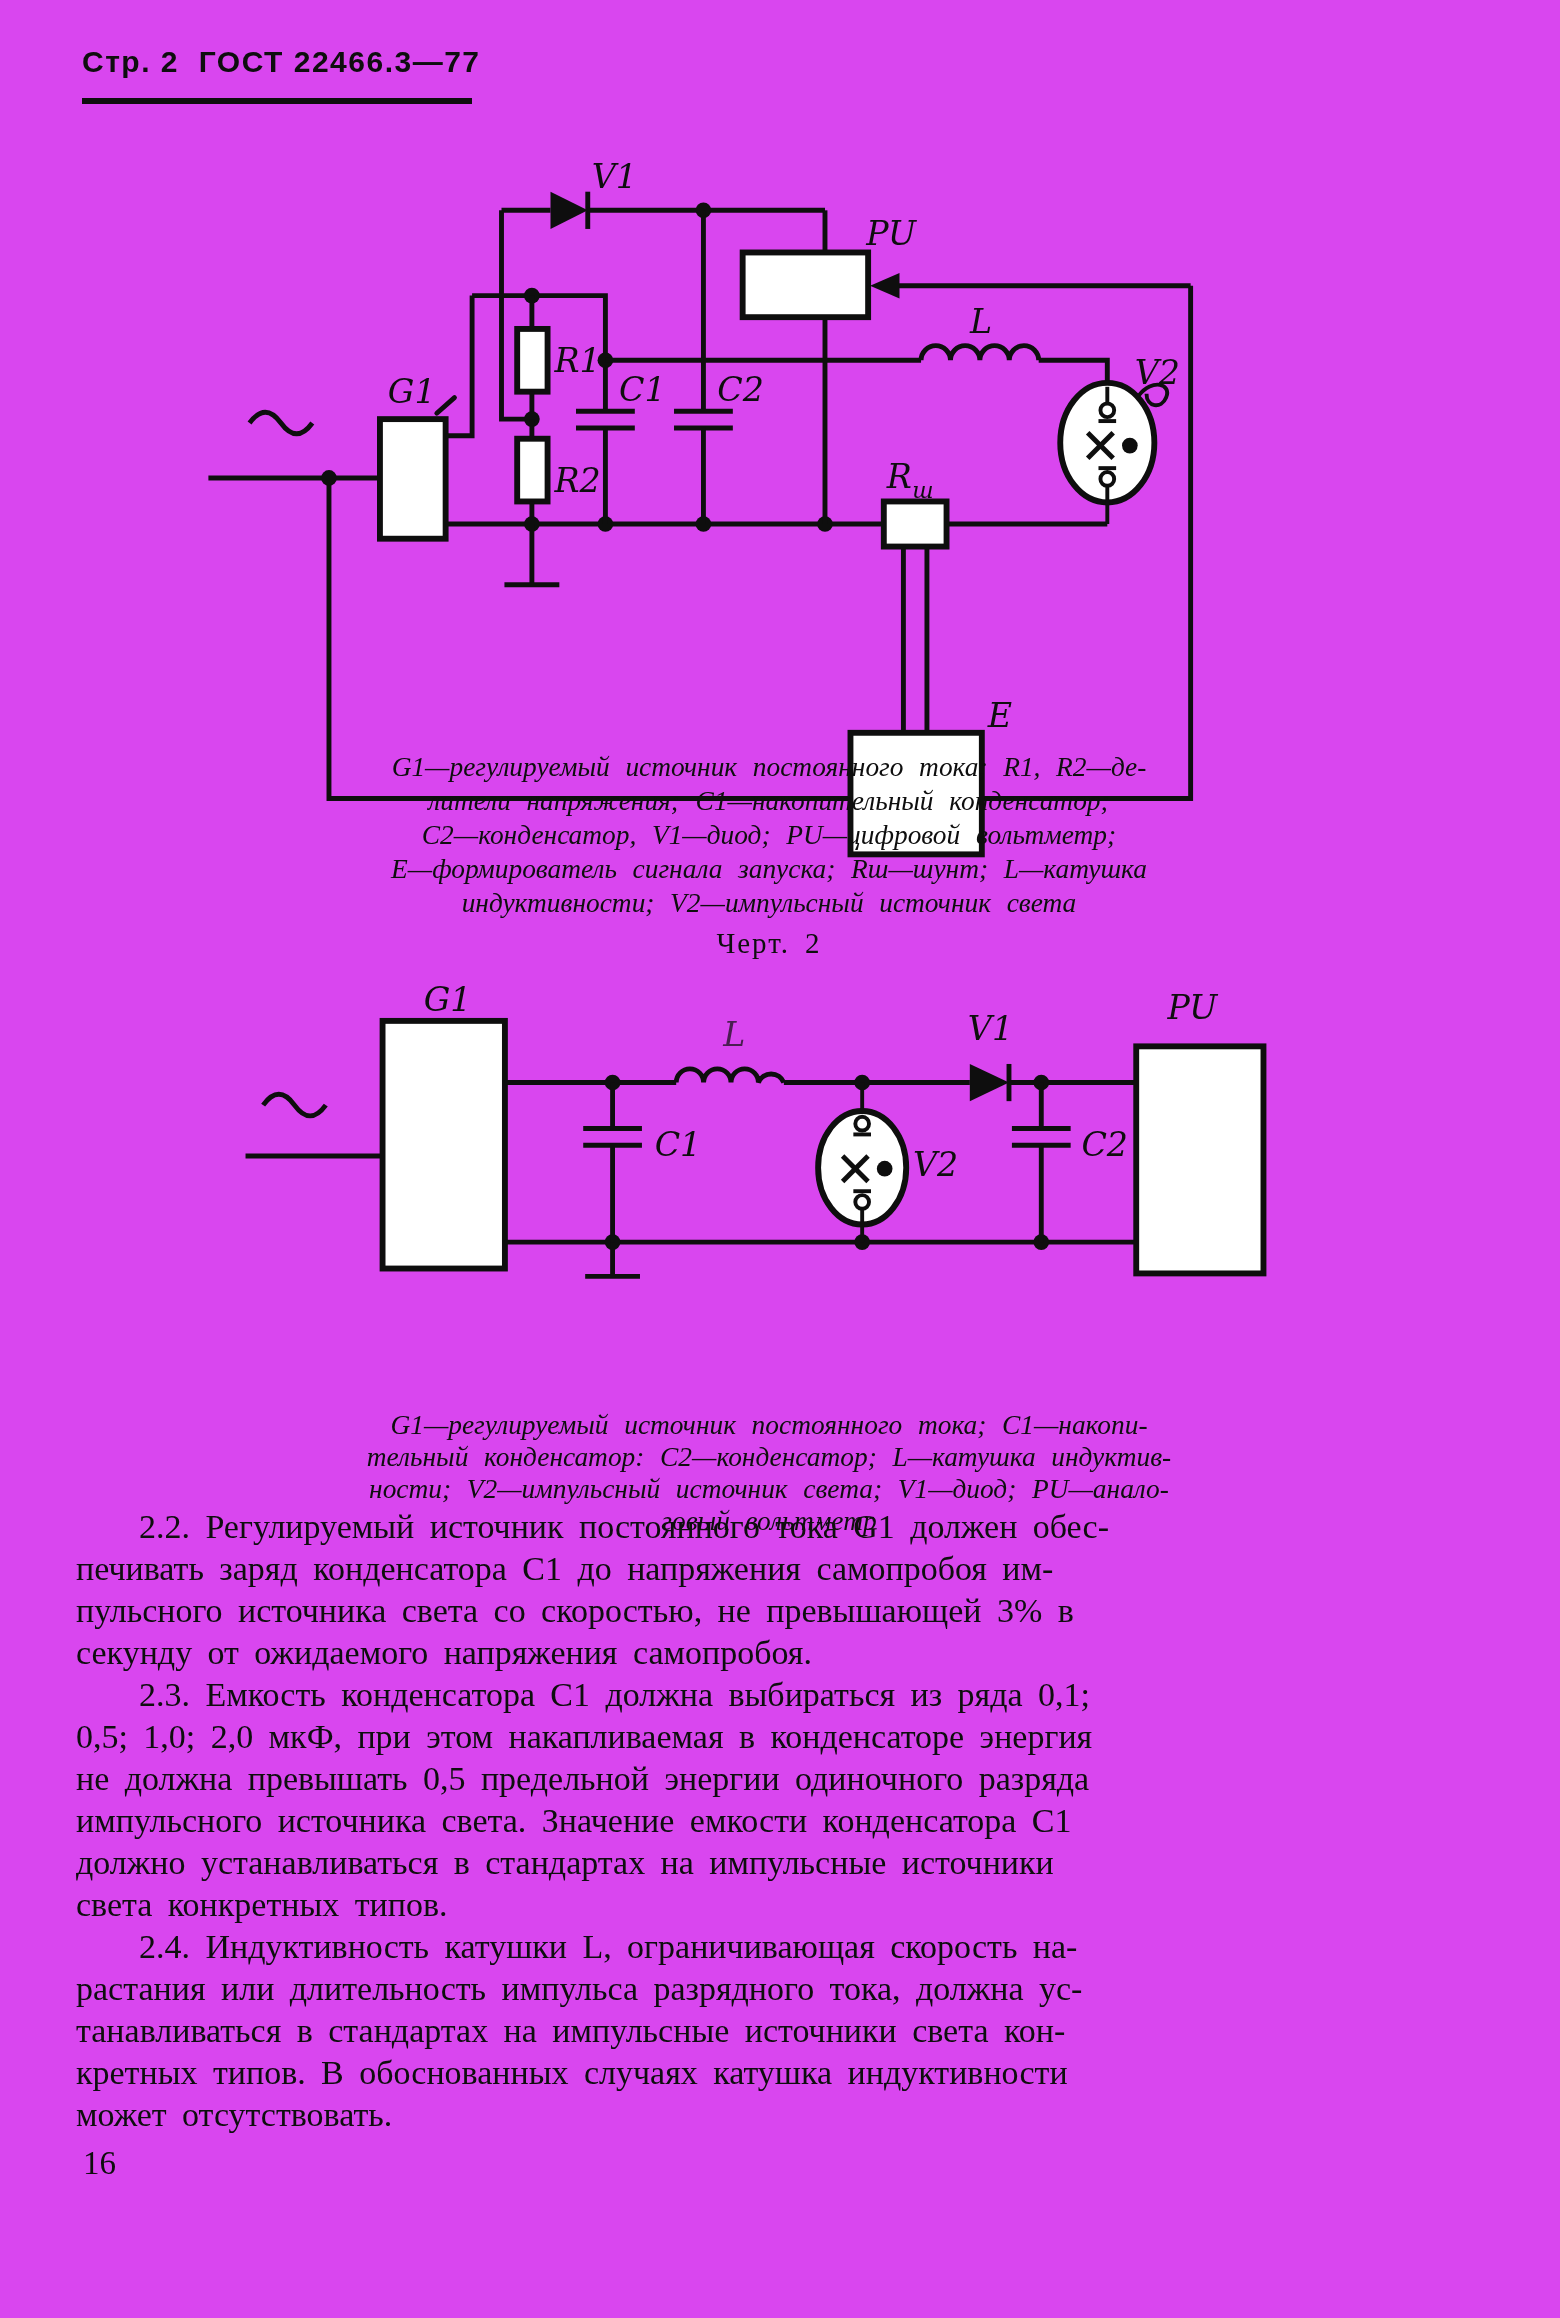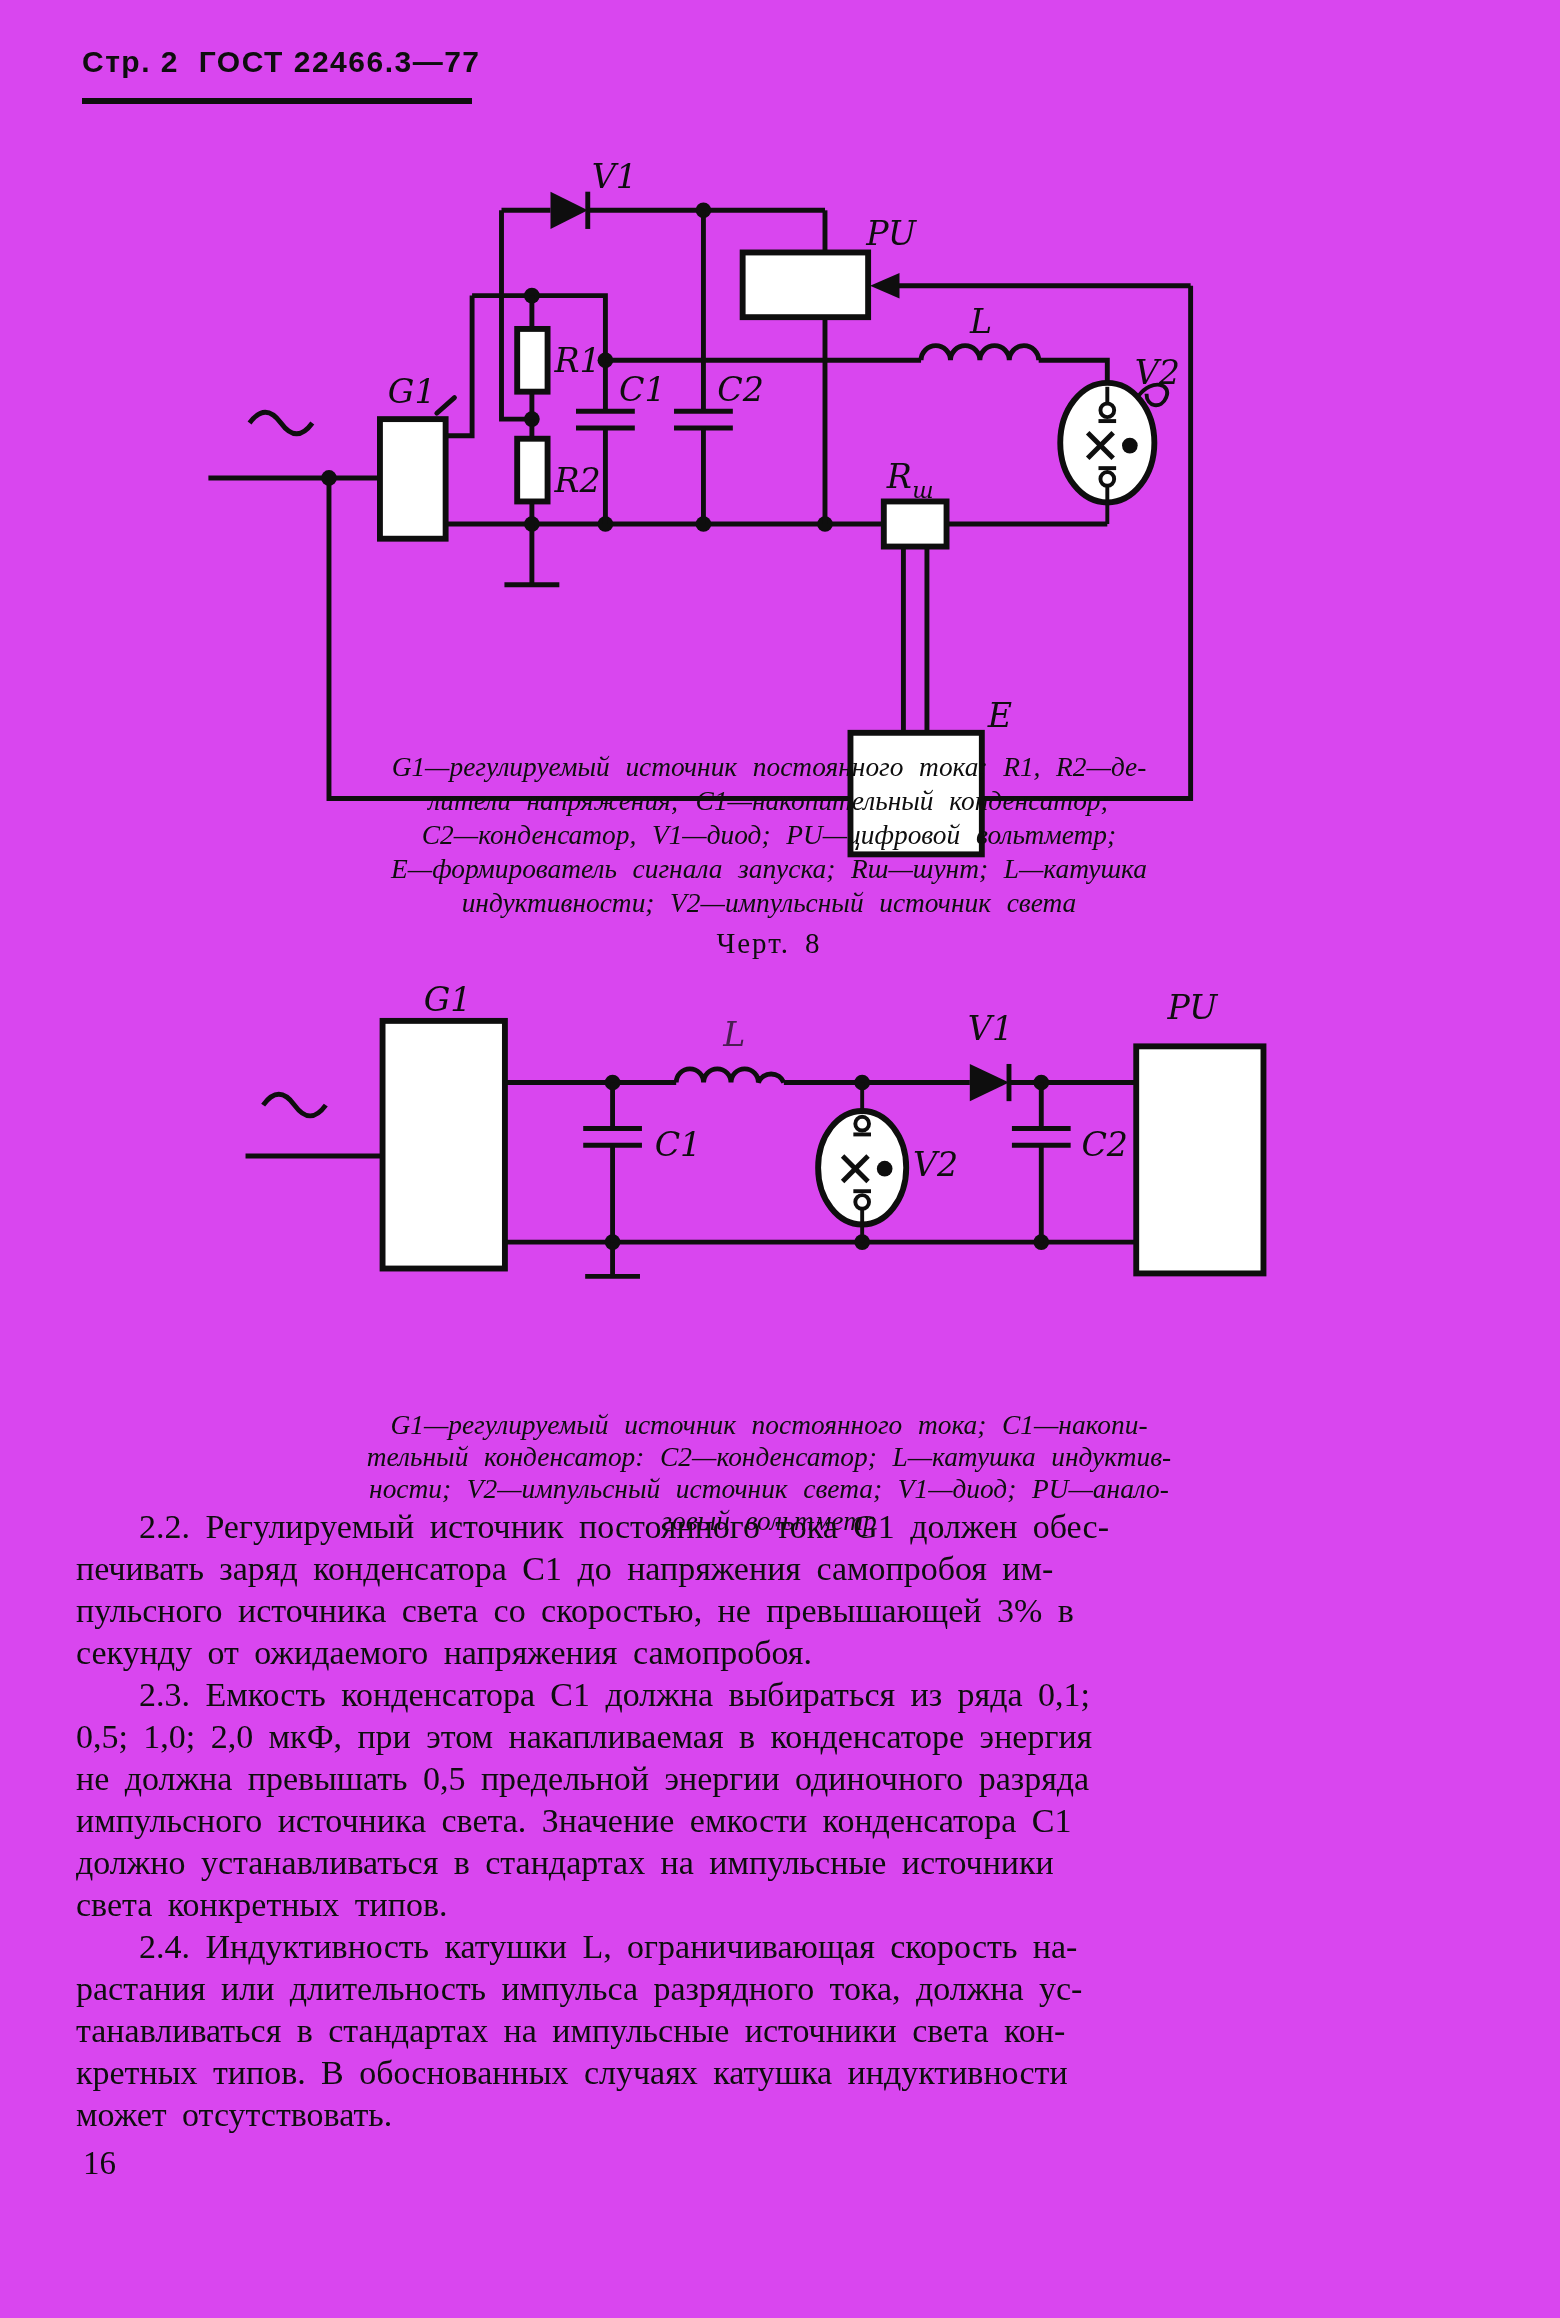--- a/index.html
+++ b/index.html
@@ -127,21 +127,21 @@
 
     <rect class="box" x="868" y="748" width="134" height="124"></rect>
     <text class="slabel" x="1008" y="742">E</text>
   </svg>
 
   <div class="caption" style="top:750px;">G1—регулируемый источник постоянного тока; R1, R2—де-
 лители напряжения; C1—накопительный конденсатор;
 C2—конденсатор, V1—диод; PU—цифровой вольтметр;
 E—формирователь сигнала запуска; Rш—шунт; L—катушка
 индуктивности; V2—импульсный источник света</div>
-  <div class="figlabel" style="top:927px;">Черт. 8</div>
+  <div class="figlabel" style="top:927px;">Черт. 2</div>
 
   <svg style="left:196px;top:970px;width:1117px;height:323px;" viewBox="200 990 1140 330">
 
     <path class="ink" d="M 268,1128 q 16,-22 32,0 q 16,22 32,0"></path>
     <line class="ink" x1="250" y1="1180" x2="390" y2="1180"></line>
 
     <rect class="box" x="390" y="1042" width="125" height="253"></rect>
     <text class="slabel" x="432" y="1032">G1</text>
 
     <line class="ink" x1="515" y1="1105" x2="690" y2="1105"></line>

